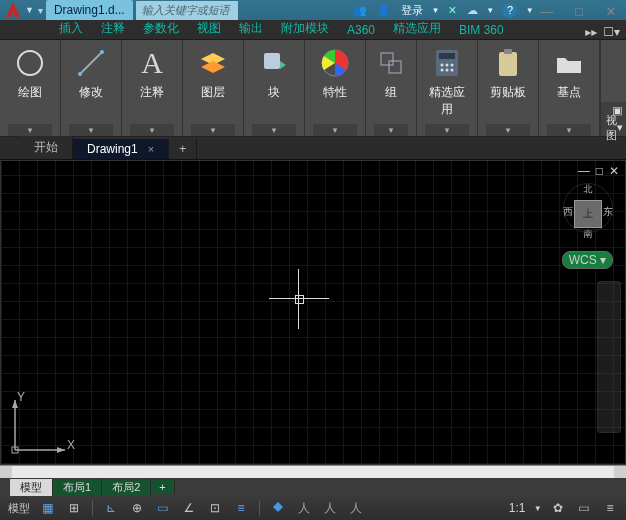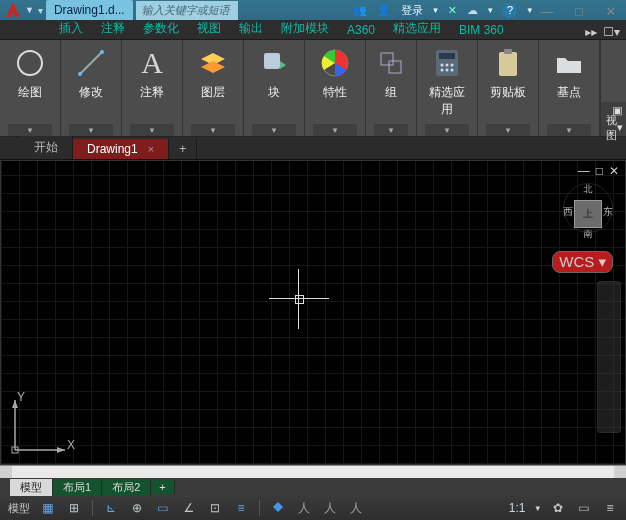--- a/index.html
+++ b/index.html
@@ -26,42 +26,42 @@
   .ribbon{height:96px;background:#4c4c4c;display:flex;border-bottom:1px solid #222}
   .panel{border-right:1px solid #333;display:flex;flex-direction:column;align-items:center;padding:4px 8px 0;min-width:44px}
   .bigicon{width:34px;height:34px;display:flex;align-items:center;justify-content:center;margin-top:2px}
   .plabel{color:#eee;font-size:12px;margin-top:4px;text-align:center}
   .pstrip{width:100%;height:12px;margin-top:auto;background:#3f3f3f;display:flex;align-items:center;justify-content:center;color:#aaa;font-size:9px}
   .ribbon-end{margin-left:auto;display:flex;flex-direction:column;justify-content:flex-end;width:70px;border-left:1px solid #333;background:#4c4c4c}
   .ribbon-end .row{height:17px;background:#3f3f3f;color:#ddd;display:flex;align-items:center;justify-content:space-between;padding:0 5px;font-size:11px}
   
   .doctabs{height:22px;background:#2b2b2b;display:flex;align-items:end;padding-left:20px;gap:0;border-bottom:1px solid #111}
   .dtab{padding:3px 14px;color:#bbb;font-size:12px;background:#2b2b2b;border-right:1px solid #1a1a1a;display:flex;align-items:center;gap:10px}
-  .dtab.active{background:#7f1d1d;color:#fff}
+  .dtab.active{background:#0f172a;color:#fff}
   .dtab .x{color:#999;font-size:11px}
   
   .canvas-wrap{position:relative;height:303px;background:#000;margin:0 0 0 0;border:1px solid #333;overflow:hidden}
   .canvas-controls-tr{position:absolute;top:3px;right:6px;display:flex;gap:6px;color:#ccc;z-index:2}
   .canvas-controls-tr span{font-size:12px}
   .grid{position:absolute;inset:0;background:
     repeating-linear-gradient(0deg,#1a1a1a 0 1px,transparent 1px 18px),
     repeating-linear-gradient(90deg,#1a1a1a 0 1px,transparent 1px 18px),
     repeating-linear-gradient(0deg,#2c2c2c 0 1px,transparent 1px 90px),
     repeating-linear-gradient(90deg,#2c2c2c 0 1px,transparent 1px 90px);
     opacity:.85}
   .cursor{position:absolute;left:268px;top:108px;width:60px;height:60px;pointer-events:none}
   .cursor:before,.cursor:after{content:"";position:absolute;background:#ddd}
   .cursor:before{left:29px;top:0;width:1px;height:60px}
   .cursor:after{top:29px;left:0;height:1px;width:60px}
   .cursor i{position:absolute;left:26px;top:26px;width:7px;height:7px;border:1px solid #ddd}
   .ucs{position:absolute;left:10px;bottom:10px;color:#aaa;font-size:12px}
   .viewcube{position:absolute;top:22px;right:12px;width:50px;height:50px;text-align:center;color:#bbb;font-size:10px}
   .viewcube .cube{width:26px;height:26px;margin:4px auto 0;background:#6b6b6b;border:1px solid #999;display:flex;align-items:center;justify-content:center;color:#222;font-size:10px}
   .viewcube .ring{position:absolute;inset:0;border:1px solid #444;border-radius:50%;opacity:.5}
-  .wcs{position:absolute;top:90px;right:12px;background:#b91c1c;border:1px solid #666;border-radius:8px;padding:1px 6px;font-size:15px;color:#ccc}
+  .wcs{position:absolute;top:90px;right:12px;background:#15803d;border:1px solid #666;border-radius:8px;padding:1px 6px;font-size:12px;color:#ccc}
   .navbar{position:absolute;top:120px;right:4px;width:22px;height:150px;background:#3a3a3a;border:1px solid #555;opacity:.5;border-radius:3px}
   
   .hscroll{height:12px;background:#e9e9e9;border-top:1px solid #888;position:relative}
   .hscroll:before,.hscroll:after{content:"";position:absolute;top:0;width:12px;height:12px;background:#d0d0d0}
   .hscroll:before{left:0}.hscroll:after{right:0}
   
   .layouts{height:18px;background:#3b3b3b;display:flex;align-items:center;padding-left:10px;gap:0}
   .ltab{padding:1px 10px;background:#14532d;color:#ddd;font-size:11px;border-right:1px solid #2a2a2a}
   .ltab.active{background:#d9d9d9;color:#222}
   

